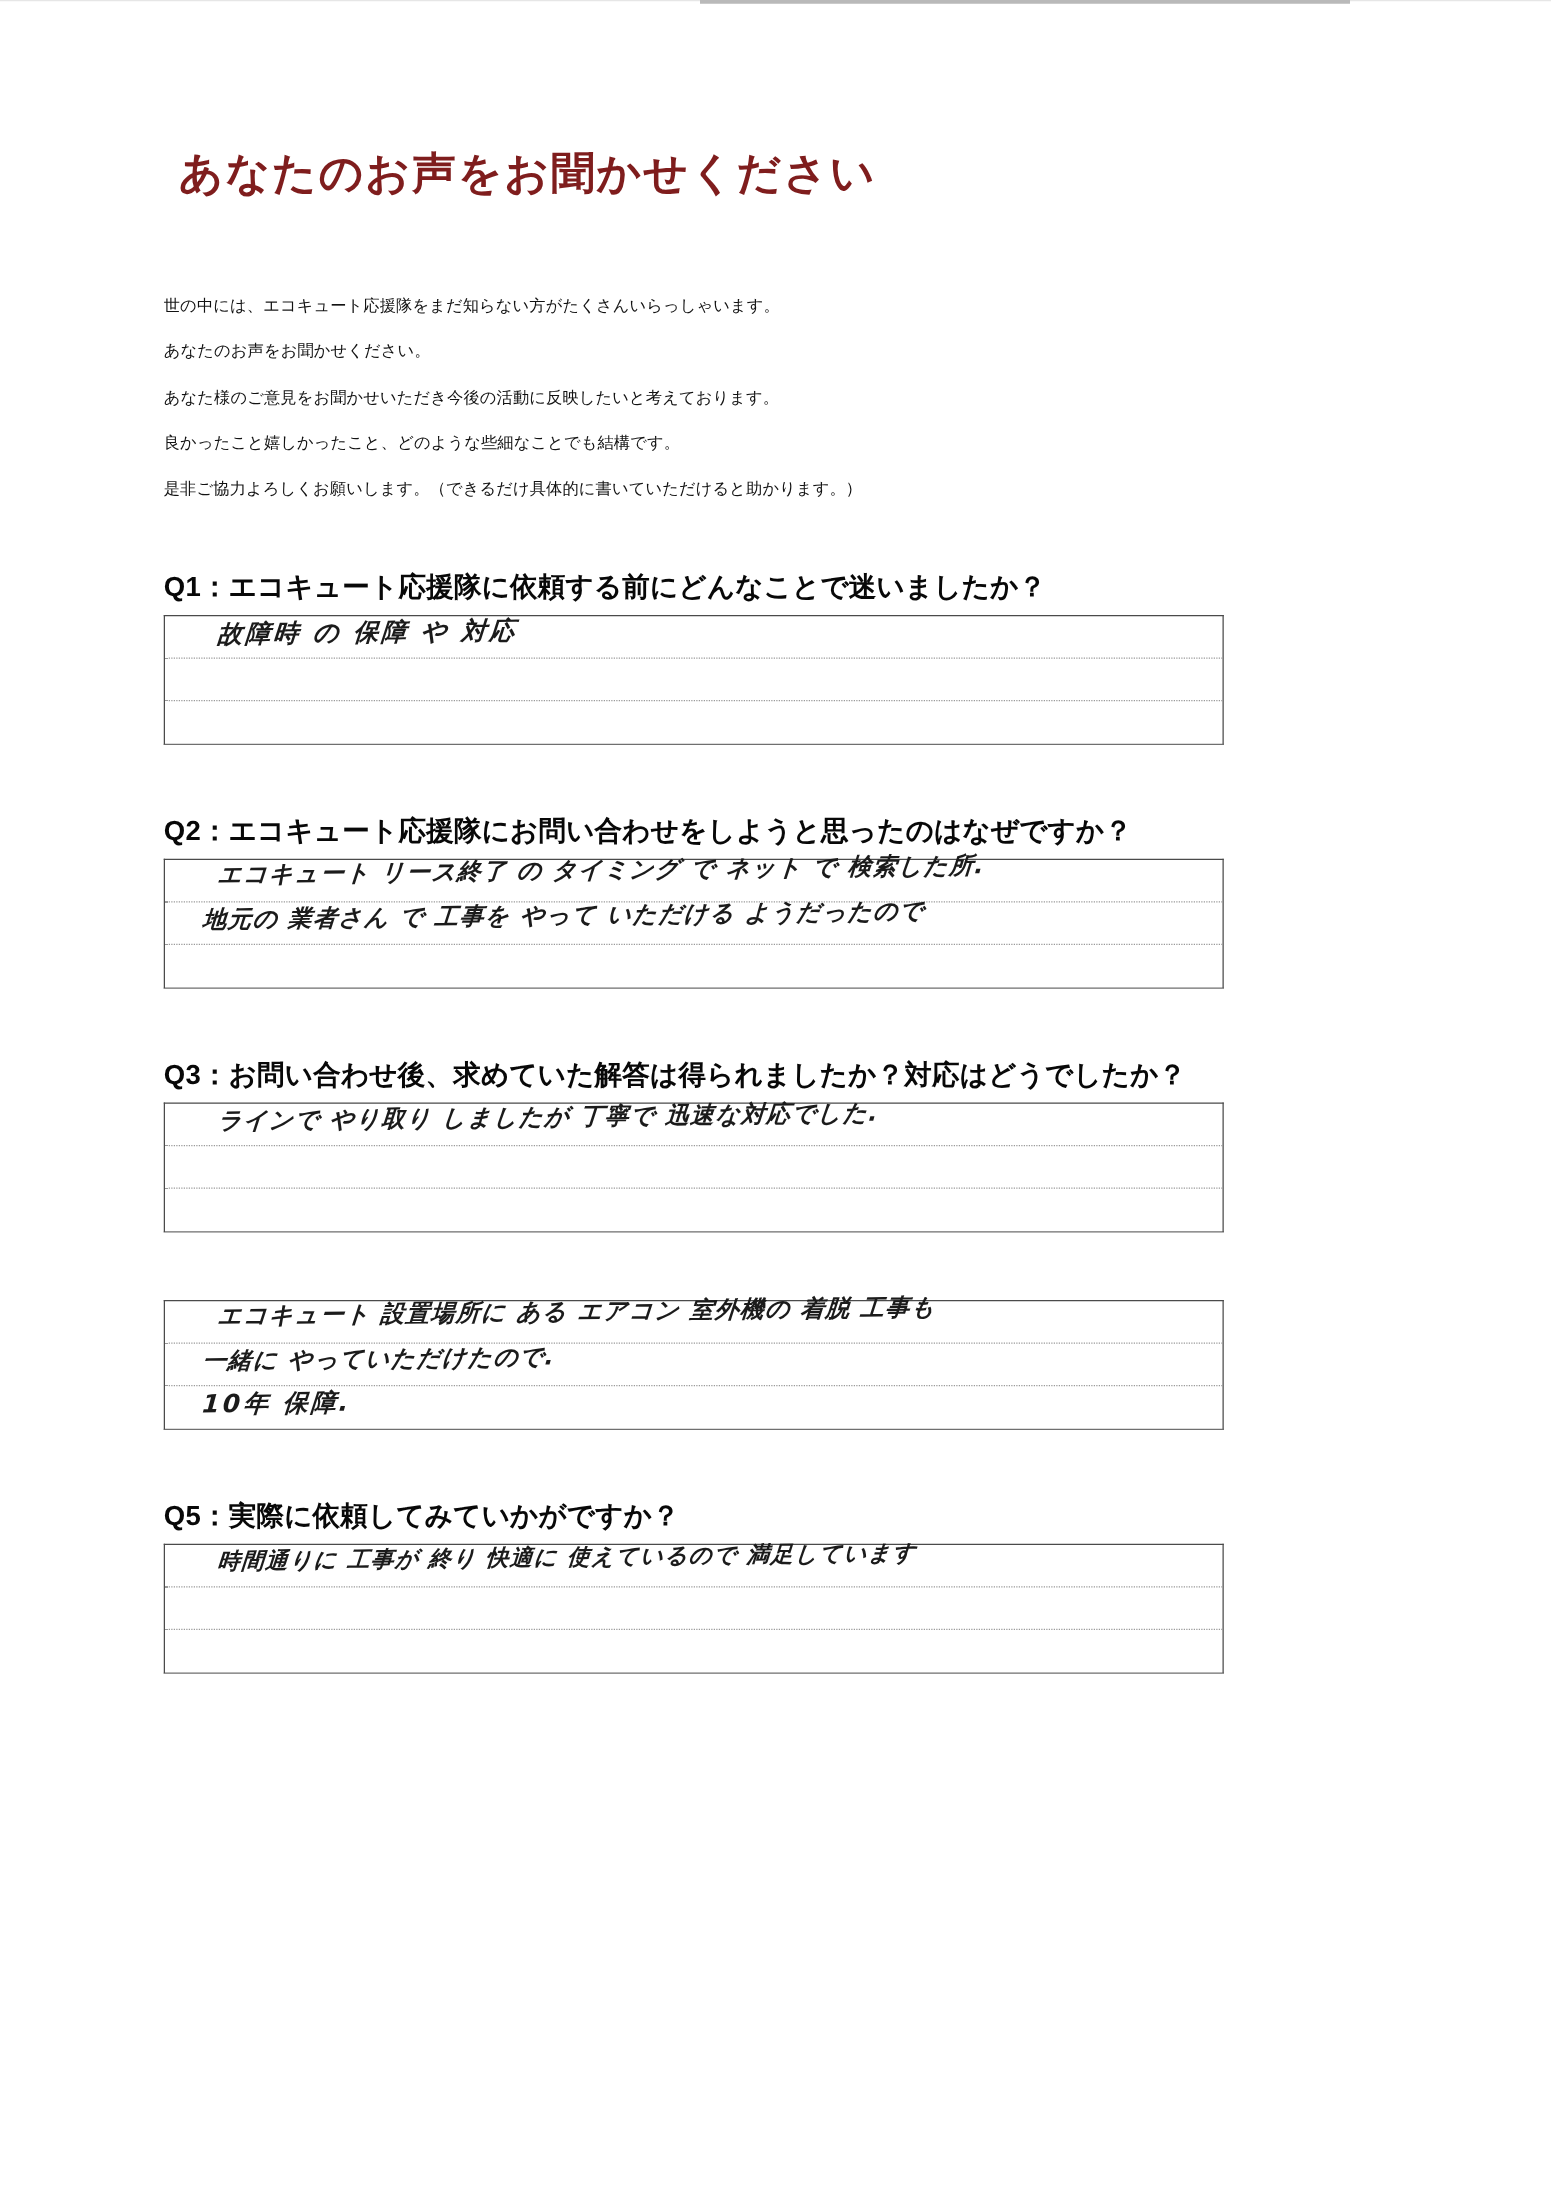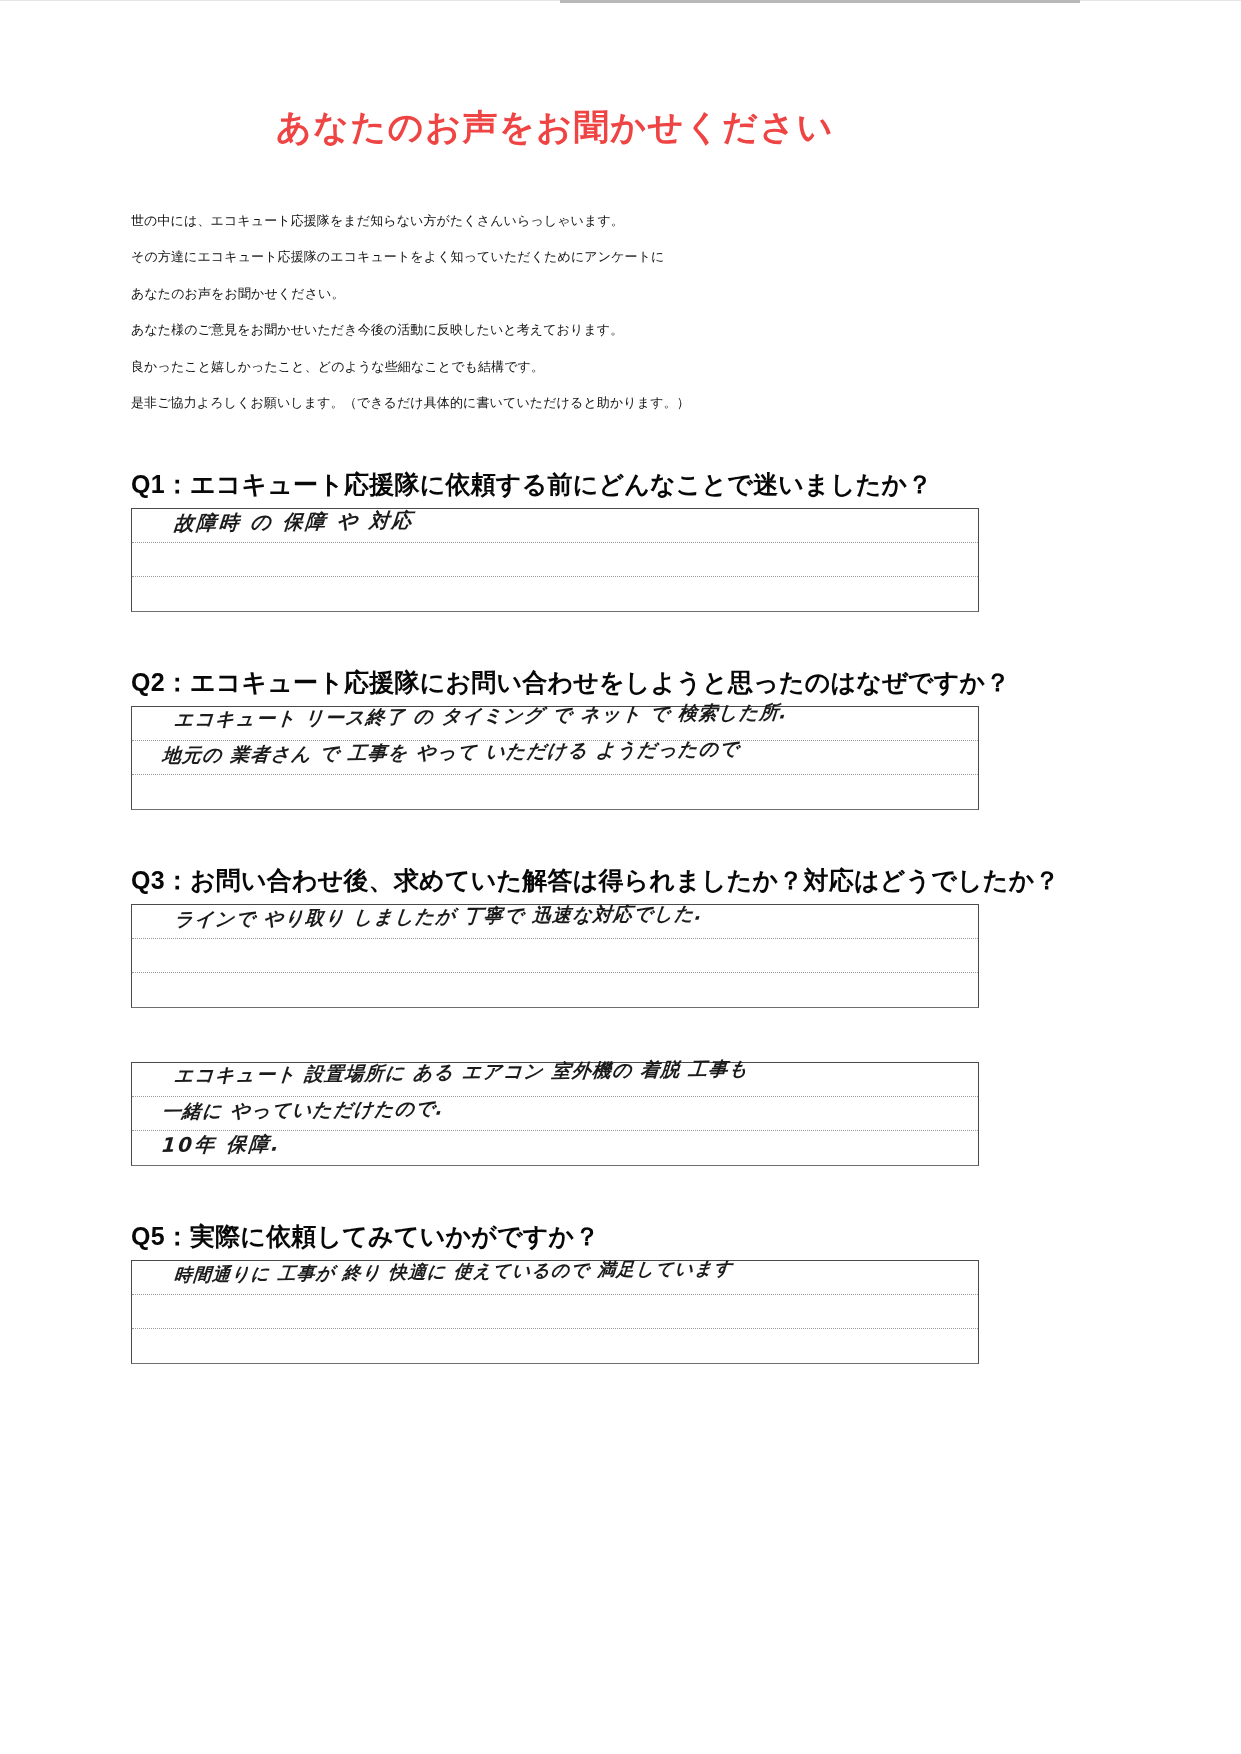--- a/index.html
+++ b/index.html
@@ -40,27 +40,26 @@
   }
 
   .sheet {
     position: absolute;
     left: 131px;
     top: 0;
     width: 848px;
   }
 
   .doc-title {
-    margin: 0;
+    margin: 12px;
     padding: 108px 0 0 0;
-    text-align: center;
     font-size: 35px;
     font-weight: bold;
     letter-spacing: 1.5px;
-    color: #ef4444;
+    color: #7f1d1d;
     line-height: 1.1;
     white-space: nowrap;
   }
 
   .intro {
     margin: 0;
     padding: 56px 0 0 0;
   }
   .intro-line {
     font-size: 13px;
@@ -73,21 +72,21 @@
   .qblock {
     margin: 0;
   }
   .qblock.q1 { padding-top: 46px; }
   .qblock.q2 { padding-top: 54px; }
   .qblock.q3 { padding-top: 54px; }
   .qblock.q4 { padding-top: 54px; }
   .qblock.q5 { padding-top: 54px; }
 
   .q-heading {
-    font-size: 25px;
+    font-size: 22px;
     font-weight: bold;
     color: #080808;
     white-space: nowrap;
     letter-spacing: 0.2px;
     padding-bottom: 7px;
   }
 
   
   .answer-box {
     position: relative;
@@ -133,21 +132,20 @@
 
   <div class="scan-edge-top2"></div>
   <div class="scan-edge-top"></div>
 
   <div class="sheet">
 
     <h1 class="doc-title">あなたのお声をお聞かせください</h1>
 
     <div class="intro">
       <div class="intro-line">世の中には、エコキュート応援隊をまだ知らない方がたくさんいらっしゃいます。</div>
-      <div class="intro-line">その方達にエコキュート応援隊のエコキュートをよく知っていただくためにアンケートに</div>
       <div class="intro-line">あなたのお声をお聞かせください。</div>
       <div class="intro-line">あなた様のご意見をお聞かせいただき今後の活動に反映したいと考えております。</div>
       <div class="intro-line">良かったこと嬉しかったこと、どのような些細なことでも結構です。</div>
       <div class="intro-line">是非ご協力よろしくお願いします。（できるだけ具体的に書いていただけると助かります。）</div>
     </div>
 
     <div class="qblock q1">
       <div class="q-heading">Q1：エコキュート応援隊に依頼する前にどんなことで迷いましたか？</div>
       <div class="answer-box">
         <div class="answer-line">

